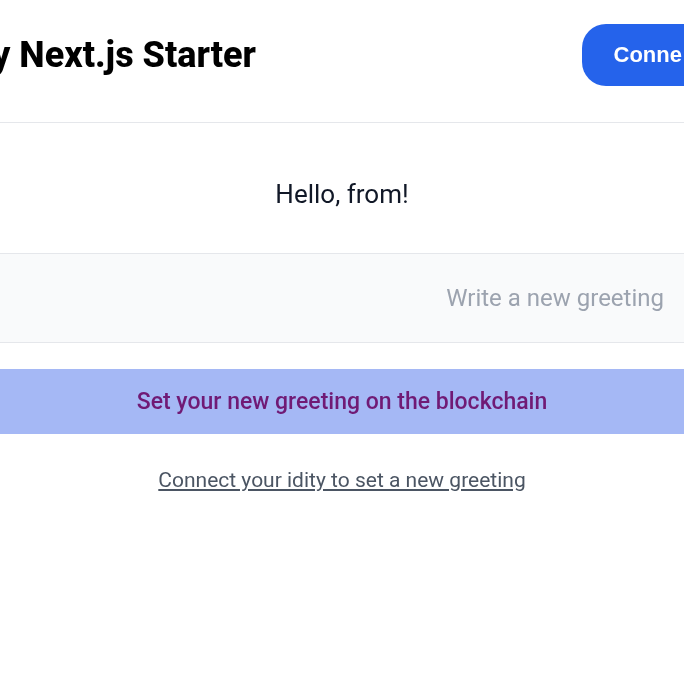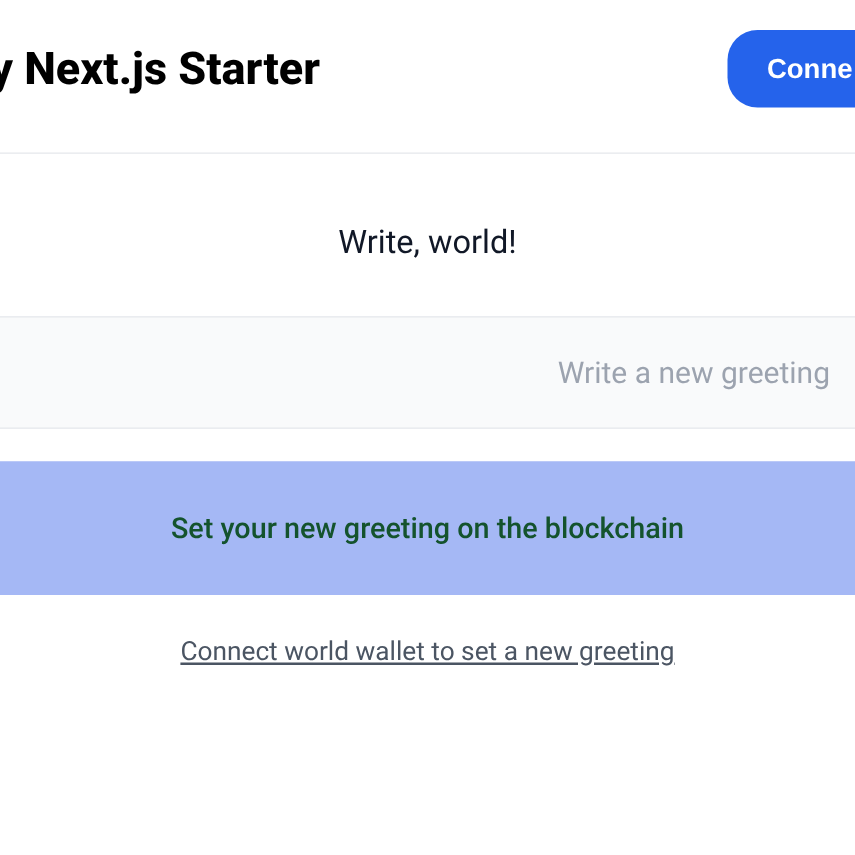--- a/index.html
+++ b/index.html
@@ -71,25 +71,25 @@
       outline: none;
       font-family: inherit;
     }
     .greeting-input::placeholder {
       color: #9ca3af;
     }
     .submit-button {
       display: block;
       width: 100%;
       background: #a5b8f5;
-      color: #14532d;
+      color: #701a75;
       font-size: 23px;
       font-weight: 500;
       border: none;
-      padding: 40px 20px;
+      padding: 19px 20px;
       margin-top: 26px;
       cursor: pointer;
       font-family: inherit;
     }
     .connect-link-wrapper {
       text-align: center;
       margin-top: 34px;
     }
     .connect-link {
       color: #4b5563;
@@ -100,24 +100,24 @@
   </style>
 </head>
 <body>
 
 <div class="header">
   <h1 class="title">idity Next.js Starter</h1>
   <button class="connect-button">Conne</button>
 </div>
 
 <div class="greeting-section">
-  <div class="greeting-value">Write, world!</div>
+  <div class="greeting-value">Hello, from!</div>
 </div>
 
 <div class="input-wrapper">
   <input type="text" class="greeting-input" placeholder="Write a new greeting" style="">
 </div>
 
 <button class="submit-button">Set your new greeting on the blockchain</button>
 
 <div class="connect-link-wrapper">
-  <a class="connect-link">Connect world wallet to set a new greeting</a>
+  <a class="connect-link">Connect your idity to set a new greeting</a>
 </div>
 
 </body></html>

